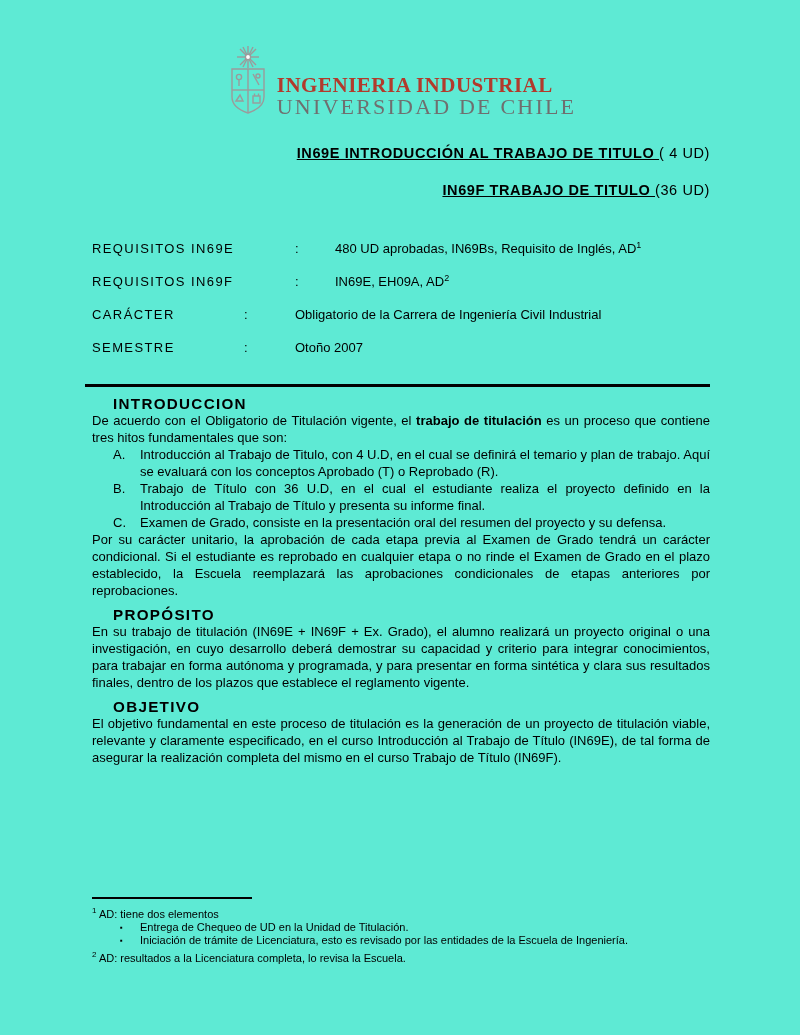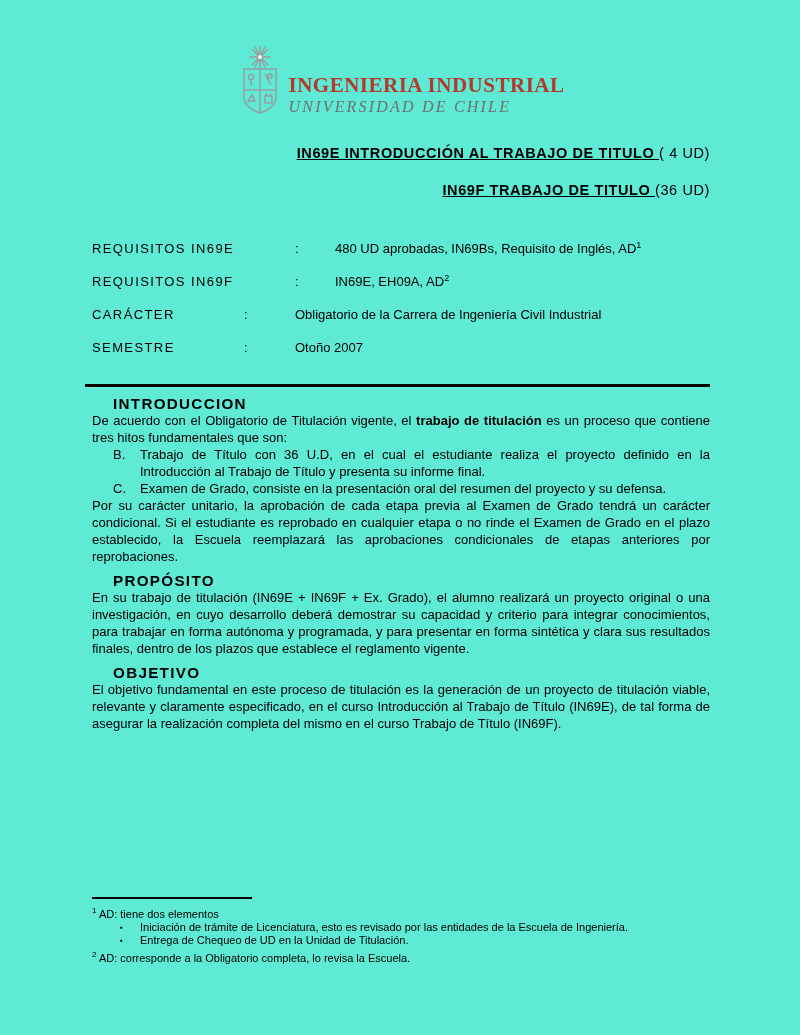--- a/index.html
+++ b/index.html
@@ -12,21 +12,21 @@
     display:flex;flex-direction:column;
     font-family:"Liberation Sans",sans-serif;
     font-size:13px;line-height:17px;color:#000;
   }
   
   .logo{display:flex;justify-content:center;align-items:flex-end;margin-bottom:26px;}
   .logo-inner{display:flex;align-items:flex-end;}
   .crest{margin-right:7px;}
   .logo-text{font-family:"Liberation Serif",serif;padding-bottom:2px;}
   .logo-line1{font-weight:bold;font-size:21px;line-height:22px;letter-spacing:0.5px;}
-  .logo-line2{font-size:16px;line-height:21px;letter-spacing:2.2px;font-style:italic;}
+  .logo-line2{font-size:22px;line-height:21px;letter-spacing:2.2px;}
   
   .title{text-align:right;font-size:14.5px;line-height:17px;margin:0 0 20px;letter-spacing:0.6px;}
   .title .u{font-weight:bold;text-decoration:underline;}
   .title .t-rest{font-weight:normal;}
   
   .fields{margin-top:8px;}
   .field{text-align:justify;margin-bottom:16px;}
   .field .lbl{display:inline-block;letter-spacing:1.4px;}
   .field.wide .lbl{width:203px;}
   .field.narrow .lbl{width:152px;}
@@ -114,32 +114,33 @@
     <p class="field narrow">
       <span class="lbl">SEMESTRE</span><span class="colon">:</span><span>Otoño 2007</span>
     </p>
   </div>
 
   <hr class="divider">
 
   <h3 class="sec-heading">INTRODUCCION</h3>
   <p class="para"><span>De acuerdo con el Obligatorio de Titulación vigente, el </span><b>trabajo de titulación</b><span> es un proceso que contiene tres hitos fundamentales que son:</span></p>
   <div class="olist">
+    <div class="li"><span class="marker">A.</span><span>Introducción al Trabajo de Titulo, con 4 U.D, en el cual se definirá el temario y plan de trabajo. Aquí se evaluará con los conceptos Aprobado (T) o Reprobado (R).</span></div>
     <div class="li"><span class="marker">B.</span><span>Trabajo de Título con 36 U.D, en el cual el estudiante realiza el proyecto definido en la Introducción al Trabajo de Título y presenta su informe final.</span></div>
     <div class="li"><span class="marker">C.</span><span>Examen de Grado, consiste en la presentación oral del resumen del proyecto y su defensa.</span></div>
   </div>
   <p class="para">Por su carácter unitario, la aprobación de cada etapa previa al Examen de Grado tendrá un carácter condicional. Si el estudiante es reprobado en cualquier etapa o no rinde el Examen de Grado en el plazo establecido, la Escuela reemplazará las aprobaciones condicionales de etapas anteriores por reprobaciones.</p>
 
   <h3 class="sec-heading gap">PROPÓSITO</h3>
   <p class="para">En su trabajo de titulación (IN69E + IN69F + Ex. Grado), el alumno realizará un proyecto original o una investigación, en cuyo desarrollo deberá demostrar su capacidad y criterio para integrar conocimientos, para trabajar en forma autónoma y programada, y para presentar en forma sintética y clara sus resultados finales, dentro de los plazos que establece el reglamento vigente.</p>
 
   <h3 class="sec-heading gap">OBJETIVO</h3>
   <p class="para">El objetivo fundamental en este proceso de titulación es la generación de un proyecto de titulación viable, relevante y claramente especificado, en el curso Introducción al Trabajo de Título (IN69E), de tal forma de asegurar la realización completa del mismo en el curso Trabajo de Título (IN69F).</p>
 
   <div class="footnotes">
     <div class="fn-sep"></div>
     <p class="fn"><sup>1</sup><span> AD: tiene dos elementos</span></p>
+    <div class="fn-bullet"><span class="bglyph">▪</span><span>Entrega de Chequeo de UD en la Unidad de Titulación.</span></div>
     <div class="fn-bullet"><span class="bglyph">▪</span><span>Iniciación de trámite de Licenciatura, esto es revisado por las entidades de la Escuela de Ingeniería.</span></div>
-    <div class="fn-bullet"><span class="bglyph">▪</span><span>Entrega de Chequeo de UD en la Unidad de Titulación.</span></div>
-    <p class="fn"><sup>2</sup><span> AD: corresponde a la Obligatorio completa, lo revisa la Escuela.</span></p>
+    <p class="fn"><sup>2</sup><span> AD: resultados a la Licenciatura completa, lo revisa la Escuela.</span></p>
   </div>
 
 </div>
 
 </body></html>

